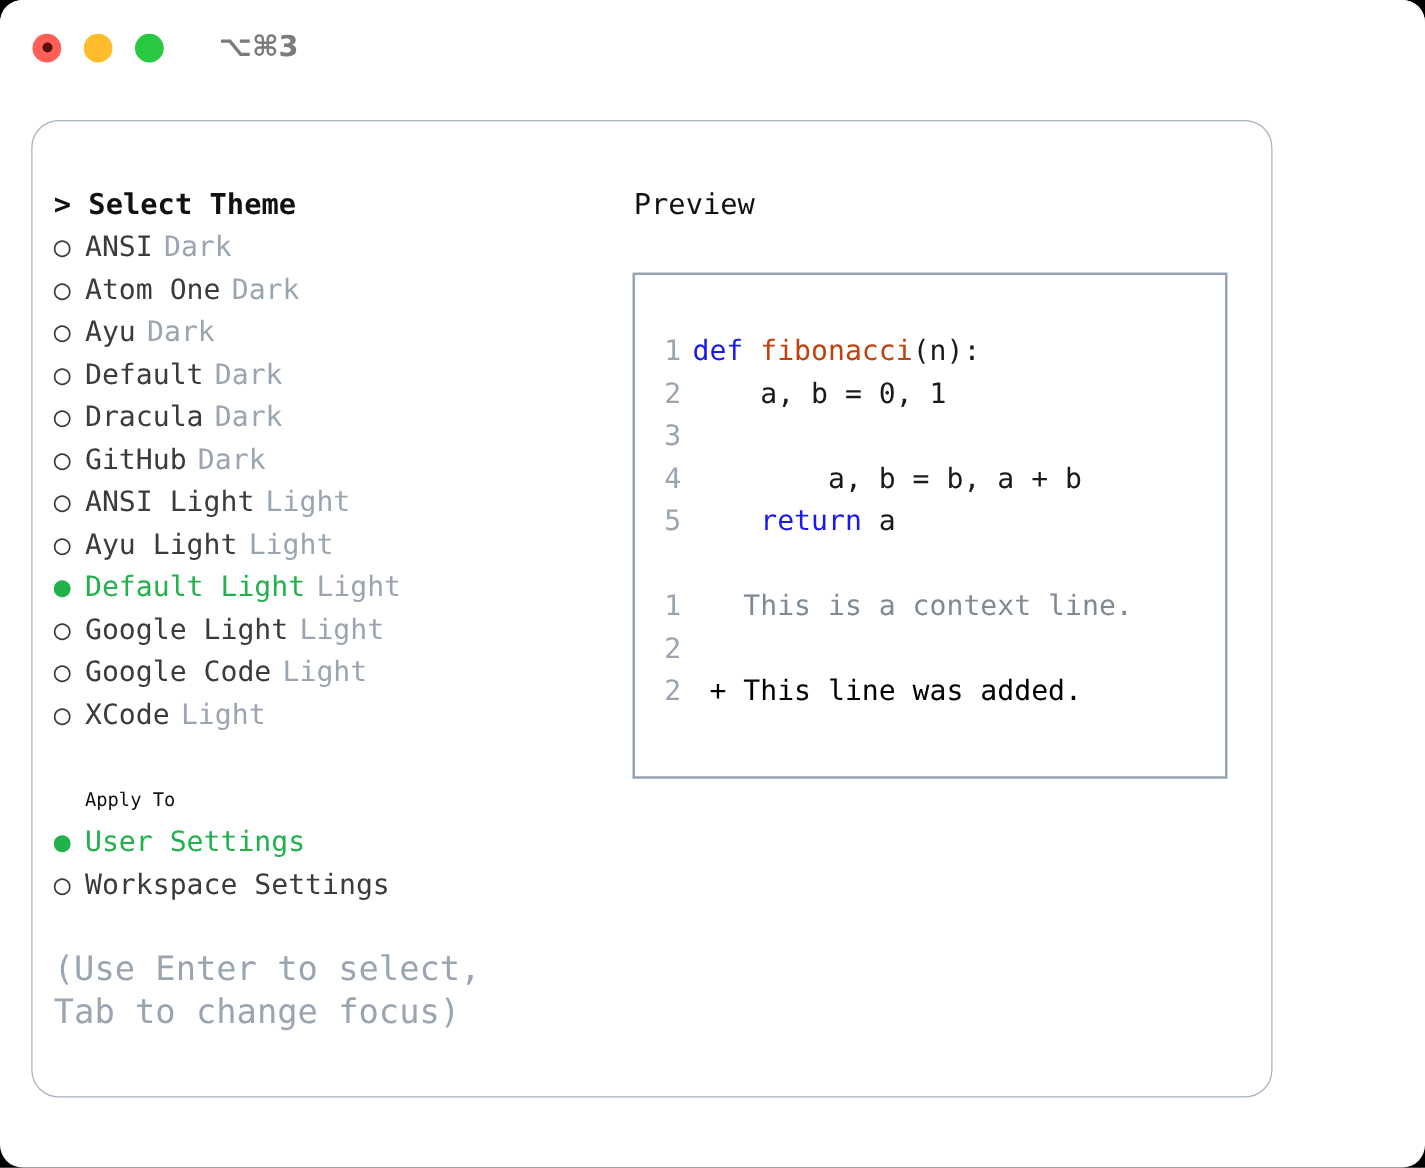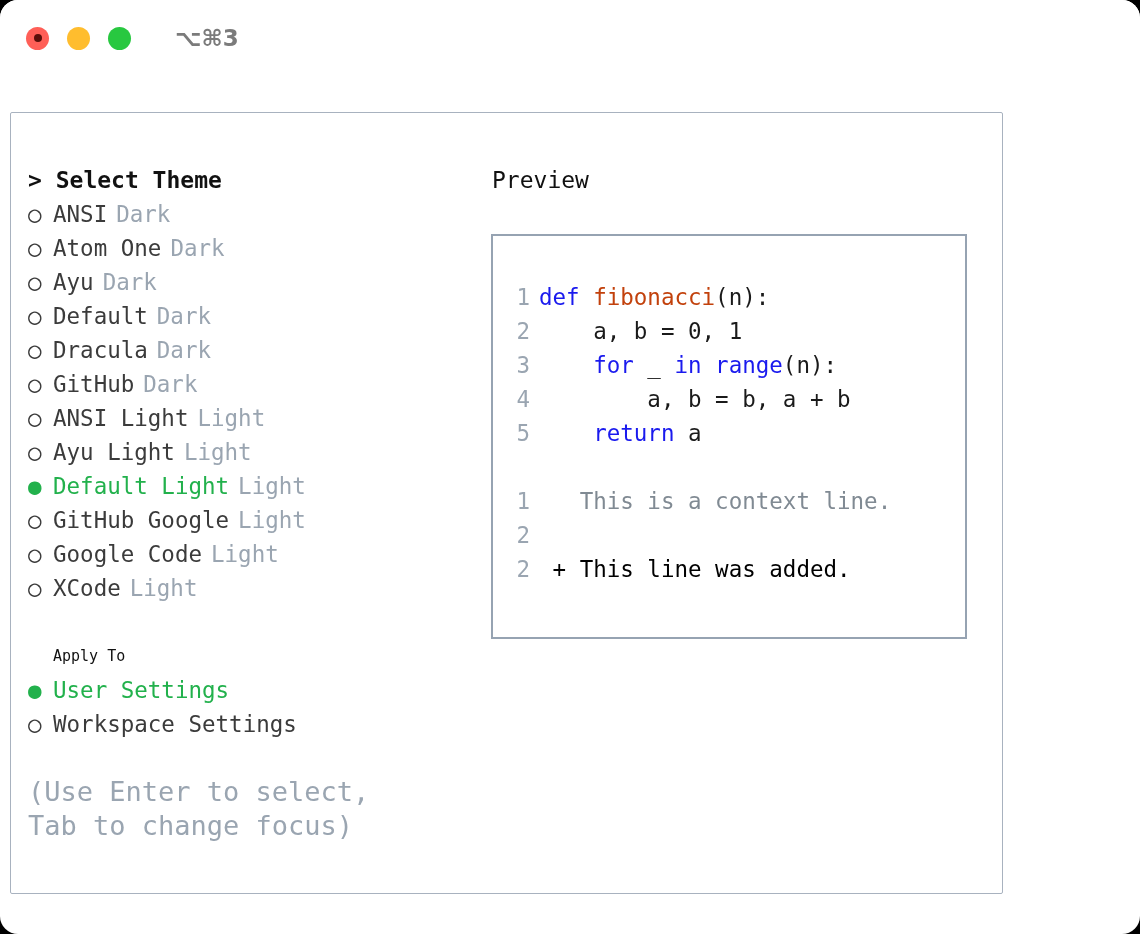--- a/index.html
+++ b/index.html
@@ -62,28 +62,27 @@
     font-size: 23px;
     font-weight: bold;
     color: #7b7b7b;
     letter-spacing: 0px;
     font-family: "DejaVu Sans", "Liberation Sans", sans-serif;
   }
 
   
   .panel {
     position: absolute;
-    left: 10px;
+    left: 25px;
     top: 96px;
     width: 993px;
     height: 782px;
     border: 1px solid #a8b2bf;
-    border-radius: 2px;
-    background: #ffffff;
-    margin-top: 16px;
+    border-radius: 22px;
+    background: #ffffff;
   }
 
   .panel-inner {
     position: relative;
     width: 100%;
     height: 100%;
     display: flex;
   }
 
   
@@ -216,21 +215,21 @@
         <div id="theme-rows">
             <div class="row"><span class="marker marker-hollow">○</span><span class="row-label">ANSI</span><span class="row-tag">Dark</span></div>
             <div class="row"><span class="marker marker-hollow">○</span><span class="row-label">Atom One</span><span class="row-tag">Dark</span></div>
             <div class="row"><span class="marker marker-hollow">○</span><span class="row-label">Ayu</span><span class="row-tag">Dark</span></div>
             <div class="row"><span class="marker marker-hollow">○</span><span class="row-label">Default</span><span class="row-tag">Dark</span></div>
             <div class="row"><span class="marker marker-hollow">○</span><span class="row-label">Dracula</span><span class="row-tag">Dark</span></div>
             <div class="row"><span class="marker marker-hollow">○</span><span class="row-label">GitHub</span><span class="row-tag">Dark</span></div>
             <div class="row"><span class="marker marker-hollow">○</span><span class="row-label">ANSI Light</span><span class="row-tag">Light</span></div>
             <div class="row"><span class="marker marker-hollow">○</span><span class="row-label">Ayu Light</span><span class="row-tag">Light</span></div>
             <div class="row selected"><span class="marker marker-filled">●</span><span class="row-label">Default Light</span><span class="row-tag">Light</span></div>
-            <div class="row"><span class="marker marker-hollow">○</span><span class="row-label">GitHub Google</span><span class="row-tag">Light</span></div>
+            <div class="row"><span class="marker marker-hollow">○</span><span class="row-label">Google Light</span><span class="row-tag">Light</span></div>
             <div class="row"><span class="marker marker-hollow">○</span><span class="row-label">Google Code</span><span class="row-tag">Light</span></div>
             <div class="row"><span class="marker marker-hollow">○</span><span class="row-label">XCode</span><span class="row-tag">Light</span></div>
           </div>
 
         <div class="section-gap"></div>
 
         <div class="subhead">Apply To</div>
 
         <div id="apply-rows">
             <div class="row selected"><span class="marker marker-filled">●</span><span class="row-label">User Settings</span></div>
@@ -240,21 +239,21 @@
         <div class="hint">(Use Enter to select, Tab to change focus)</div>
       </div>
 
       <div class="right-col">
         <div class="preview-title">Preview</div>
 
         <div class="code-box">
           <div id="code-lines">
               <div class="code-line"><span class="ln">1</span><span class="code-text"><span class="tok-kw">def </span><span class="tok-fn">fibonacci</span><span class="tok-plain">(n):</span></span></div>
               <div class="code-line"><span class="ln">2</span><span class="code-text"><span class="tok-plain">    a, b = 0, 1</span></span></div>
-              <div class="code-line"><span class="ln">3</span><span class="code-text"><span class="tok-plain">    </span><span class="tok-kw">for</span><span class="tok-plain"> _ </span><span class="tok-kw">in</span><span class="tok-plain"> </span><span class="tok-kw">range</span><span class="tok-plain">(n):</span></span></div>
+              <div class="code-line"><span class="ln">3</span></div>
               <div class="code-line"><span class="ln">4</span><span class="code-text"><span class="tok-plain">        a, b = b, a + b</span></span></div>
               <div class="code-line"><span class="ln">5</span><span class="code-text"><span class="tok-plain">    </span><span class="tok-kw">return</span><span class="tok-plain"> a</span></span></div>
             </div>
           <div class="code-blank"></div>
           <div id="diff-lines">
               <div class="code-line"><span class="ln">1</span><span class="code-text diff-ctx">   This is a context line.</span></div>
               <div class="code-line"><span class="ln">2</span></div>
               <div class="code-line"><span class="ln">2</span><span class="code-text diff-add"> + This line was added.</span></div>
             </div>
         </div>

